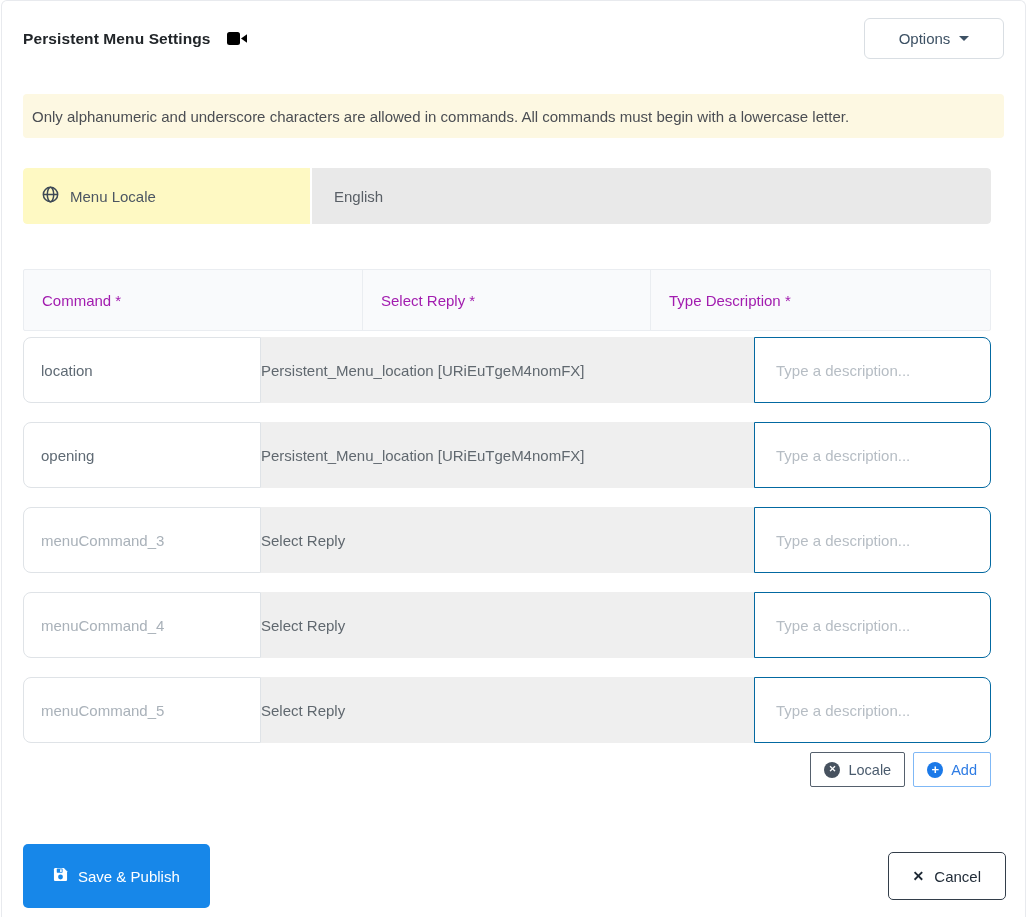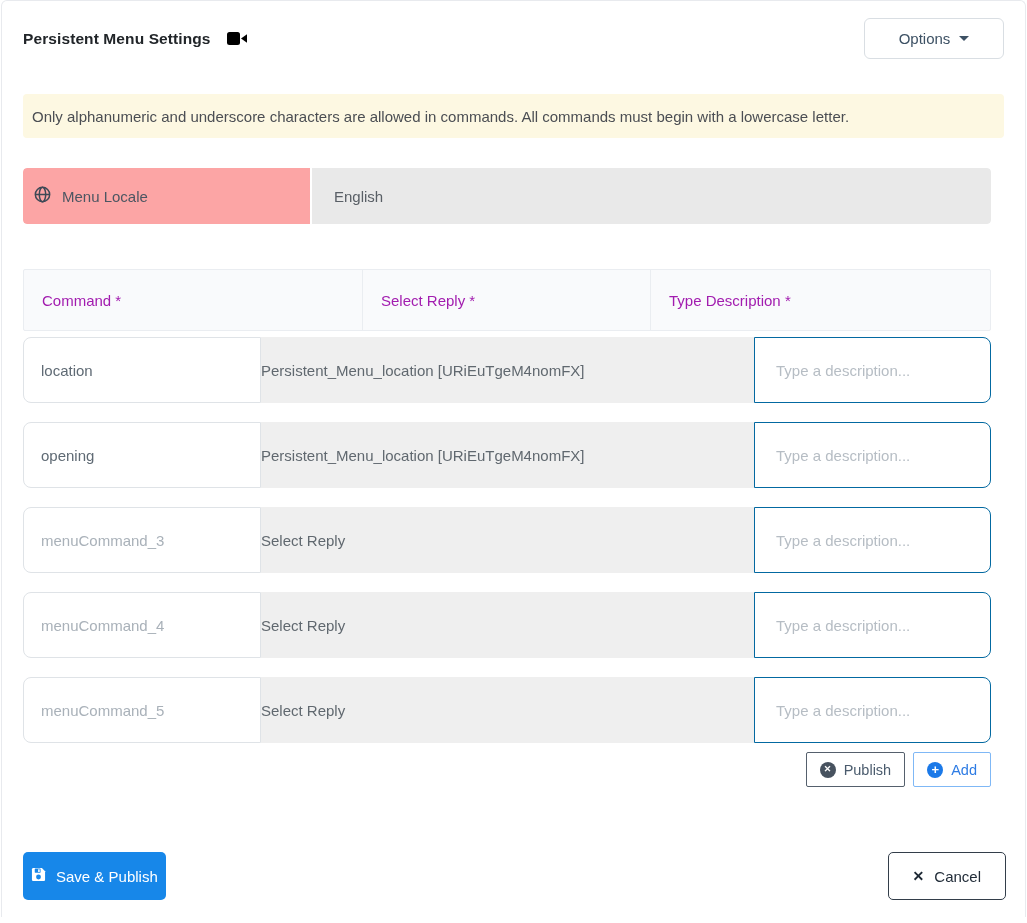--- a/index.html
+++ b/index.html
@@ -26,22 +26,22 @@
 
   
   .alert {
     margin-top: 35px; height: 44px; background: #fdf8e2; border-radius: 4px;
     display: flex; align-items: center; padding: 0 9px; font-size: 15px; color: #4b4e53;
   }
 
   
   .locale { margin-top: 30px; width: 968px; height: 56px; display: flex; border-radius: 4px; overflow: hidden; }
   .locale-label {
-    width: 289px; background: #fca5a5; border-right: 2px solid #fff;
-    display: flex; align-items: center; gap: 11px; padding-left: 11px;
+    width: 289px; background: #fef9c3; border-right: 2px solid #fff;
+    display: flex; align-items: center; gap: 11px; padding-left: 19px;
     color: #4c5662; font-size: 15px; border-radius: 4px 0 0 4px;
   }
   .locale-value {
     flex: 1; background: #e9e9e9; display: flex; align-items: center;
     padding-left: 22px; color: #595f66; font-size: 15px; border-radius: 0 4px 4px 0; cursor: pointer;
   }
 
   
   .thead {
     margin-top: 45px; width: 968px; height: 62px; display: flex;
@@ -83,22 +83,22 @@
   .circle-icon {
     width: 16px; height: 16px; border-radius: 50%; display: inline-flex;
     align-items: center; justify-content: center; color: #fff; font-weight: 700; line-height: 1;
   }
   .ci-remove { background: #47525f; font-size: 9px; }
   .ci-add { background: #1b79e8; font-size: 13px; padding-bottom: 1px; }
 
   
   .footer { margin-top: 65px; width: 983px; height: 48px; display: flex; justify-content: space-between; align-items: center; }
   .btn-save {
-    height: 48px; background: #1787e9; border: none; border-radius: 5px; color: #fff;
-    font-size: 15px; display: inline-flex; align-items: center; gap: 10px; padding: 0 8px; cursor: pointer;
+    height: 64px; background: #1787e9; border: none; border-radius: 5px; color: #fff;
+    font-size: 15px; display: inline-flex; align-items: center; gap: 10px; padding: 0 30px; cursor: pointer;
     font-family: "Liberation Sans", sans-serif;
   }
   .btn-cancel {
     height: 48px; background: #fff; border: 1px solid #333e4a; border-radius: 5px; color: #222d39;
     font-size: 15px; display: inline-flex; align-items: center; gap: 10px; padding: 0 24px; cursor: pointer;
     font-family: "Liberation Sans", sans-serif;
   }
   .x-icon { font-weight: 700; font-size: 14px; color: #1c2733; }
 </style>
 </head>
@@ -184,21 +184,21 @@
     <input class="cmd" type="text" placeholder="menuCommand_5" style="">
     <div class="sel">
       <span>Select Reply</span>
     </div>
     <input class="desc" type="text" placeholder="Type a description..." style="">
   </div>
 
   <div class="row-actions">
     <button class="btn-remove">
       <span class="circle-icon ci-remove">✕</span>
-      <span>Publish</span>
+      <span>Locale</span>
     </button>
     <button class="btn-add">
       <span class="circle-icon ci-add">+</span>
       <span>Add</span>
     </button>
   </div>
 
   <div class="footer">
     <button class="btn-save">
       <span>

